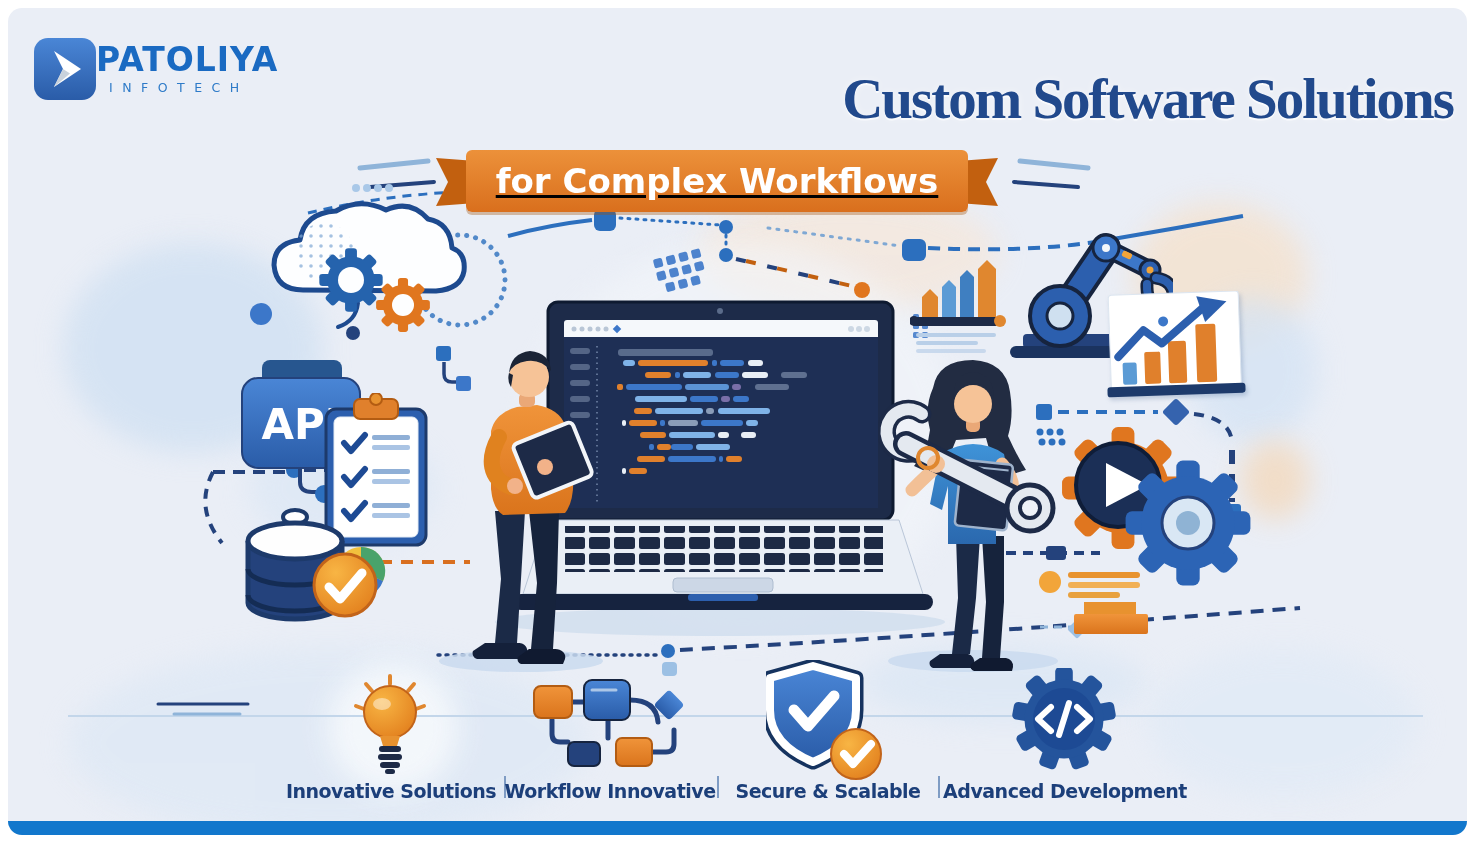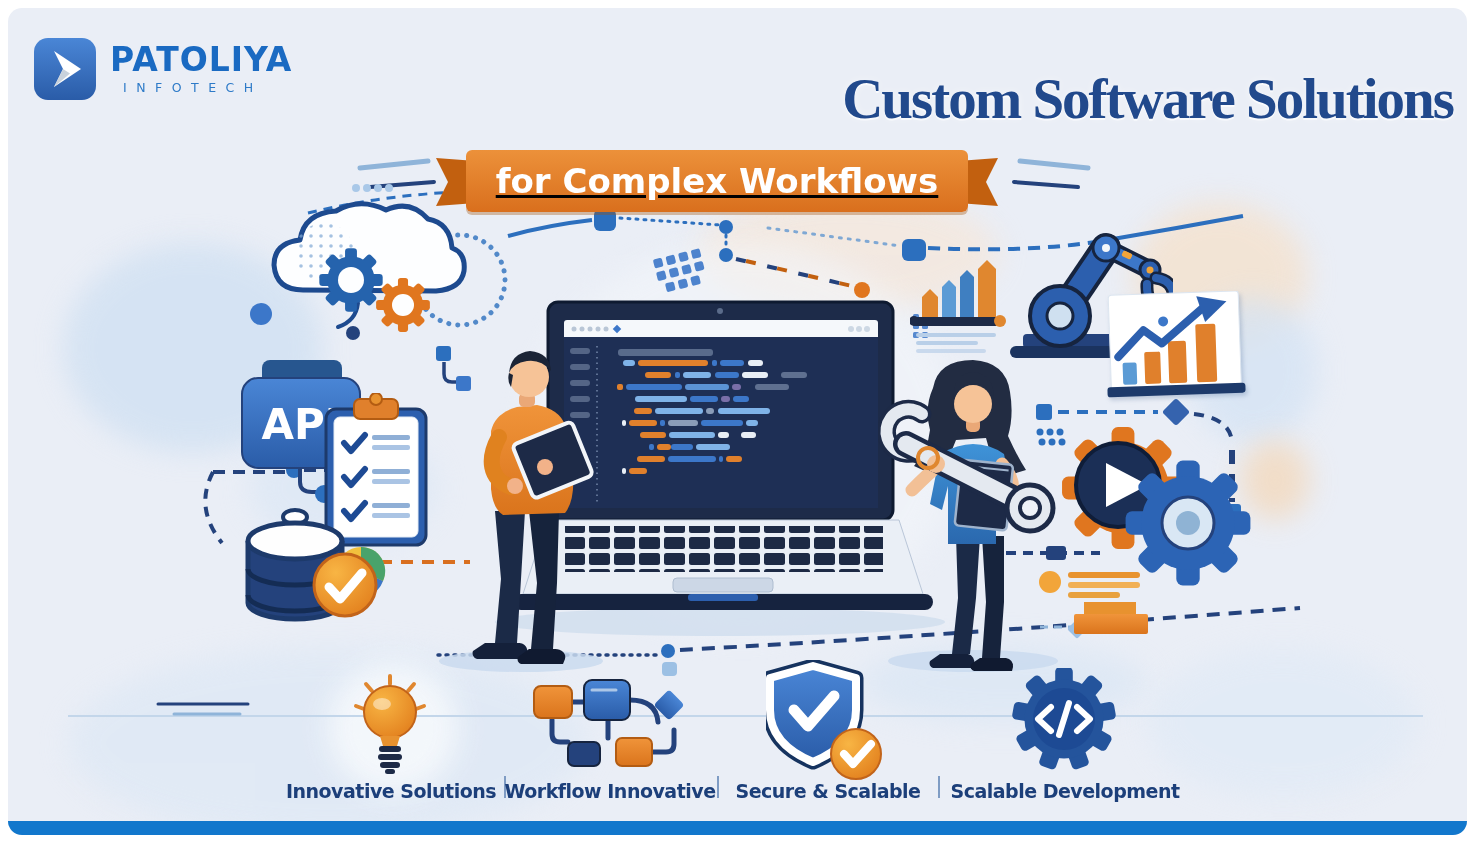--- a/index.html
+++ b/index.html
@@ -2,21 +2,21 @@
 <html><head>
 <meta charset="utf-8">
 <style>
   html,body{margin:0;padding:0;background:#ffffff;font-family:"Liberation Sans",sans-serif;}
   #stage{position:relative;width:1475px;height:843px;background:#ffffff;overflow:hidden;}
   #canvas{position:absolute;left:8px;top:8px;right:8px;bottom:8px;background:#eaeef6;border-radius:14px;overflow:hidden;}
   .abs{position:absolute;}
   .blob{position:absolute;border-radius:50%;filter:blur(14px);}
   svg text{font-family:"DejaVu Sans",sans-serif;}
   
-  #logo{left:26px;top:30px;display:flex;align-items:center;gap:14px;}
+  #logo{left:26px;top:30px;display:flex;align-items:center;}
   #logo-text .name{font-family:"DejaVu Sans",sans-serif;font-weight:bold;font-size:33px;color:#1a6ac2;letter-spacing:1px;line-height:1;}
   #logo-text .tag{font-family:"DejaVu Sans",sans-serif;font-size:12.5px;color:#2d7ac8;letter-spacing:9.5px;margin-top:4px;margin-left:13px;}
   
   #main-title{left:0;top:58px;width:1445px;text-align:right;font-family:Liberation Serif, serif;
     font-weight:bold;font-size:57px;letter-spacing:-2px;color:#21498c;white-space:nowrap;
     text-shadow:0 2px 0 rgba(255,255,255,.65),0 0 8px rgba(255,255,255,.5);}
   
   #ribbon-band{left:458px;top:142px;width:502px;height:62px;background:linear-gradient(#ec913a,#d96f1d);
     border-radius:6px;display:flex;align-items:center;justify-content:center;box-shadow:0 3px 0 rgba(160,80,10,.35);text-decoration:underline;}
   #ribbon-band .ribbon-text{font-family:"DejaVu Sans",sans-serif;font-weight:bold;font-size:34px;color:#ffffff;letter-spacing:0;}
@@ -538,17 +538,17 @@
       <path d="M58 35 l-10 32"></path>
     </g>
   </svg>
 
   <div class="feature-label" style="left:383px">Innovative Solutions</div>
   <div class="feature-sep" style="left:496px"></div>
   <div class="feature-label" style="left:602px">Workflow Innovative</div>
   <div class="feature-sep" style="left:709px"></div>
   <div class="feature-label" style="left:820px">Secure &amp; Scalable</div>
   <div class="feature-sep" style="left:930px"></div>
-  <div class="feature-label" style="left:1057px">Scalable Development</div>
+  <div class="feature-label" style="left:1057px">Advanced Development</div>
 
   <div id="bottom-bar"></div>
 </div>
 </div>
 
 </body></html>

